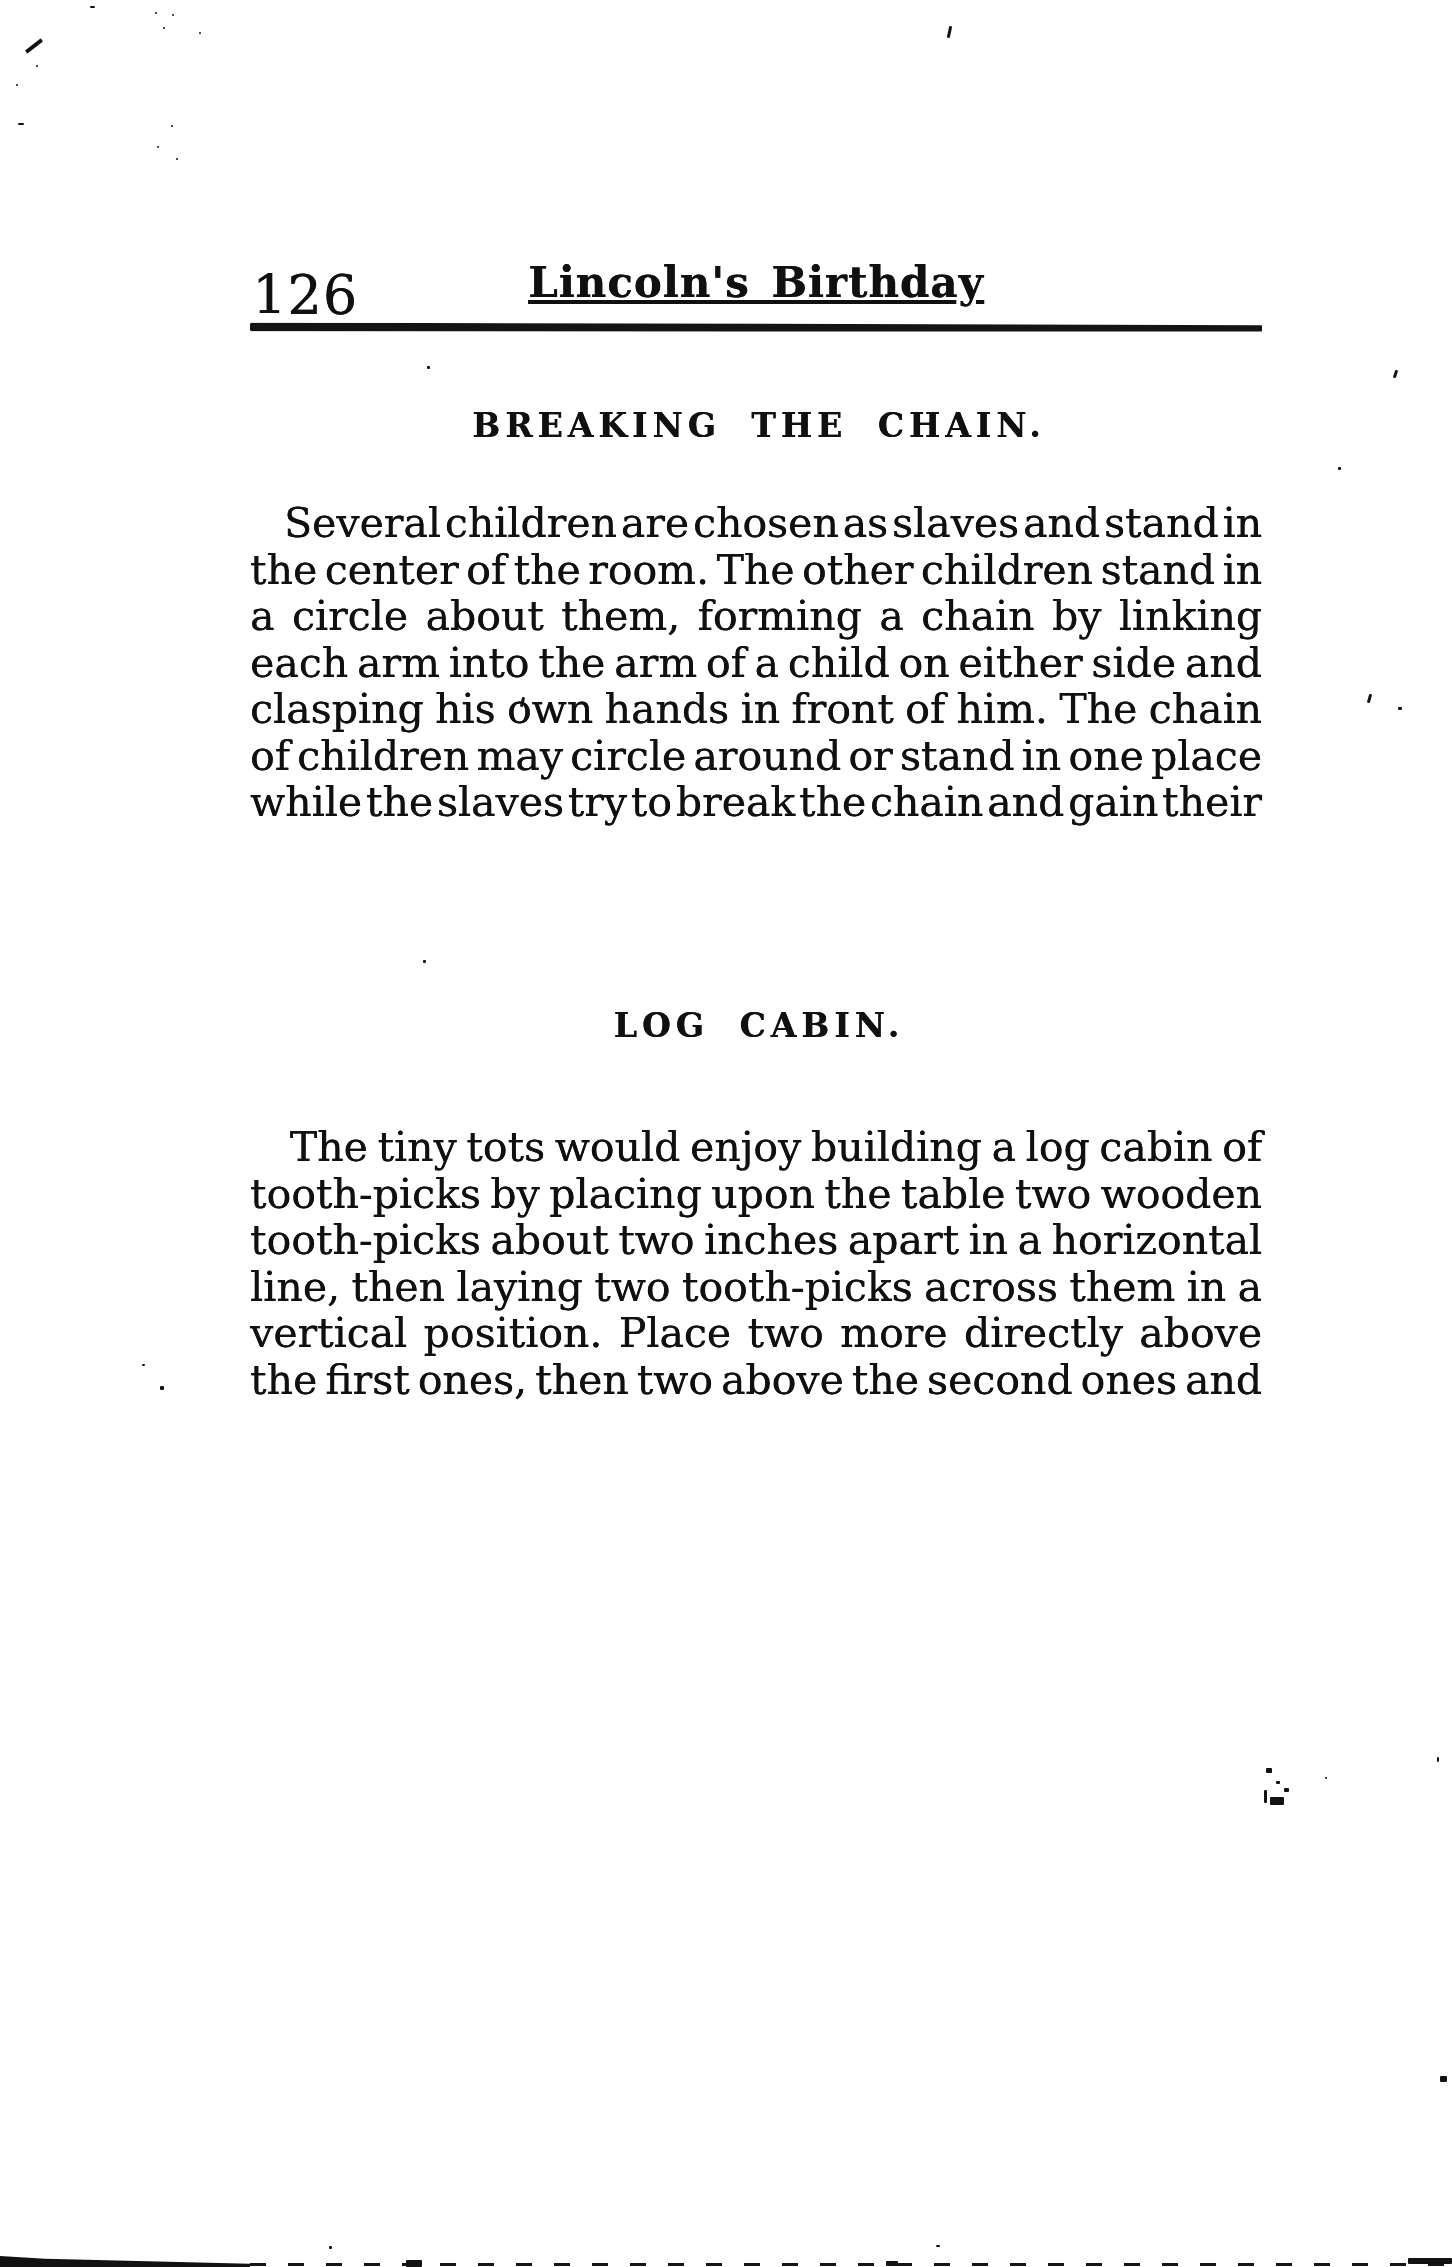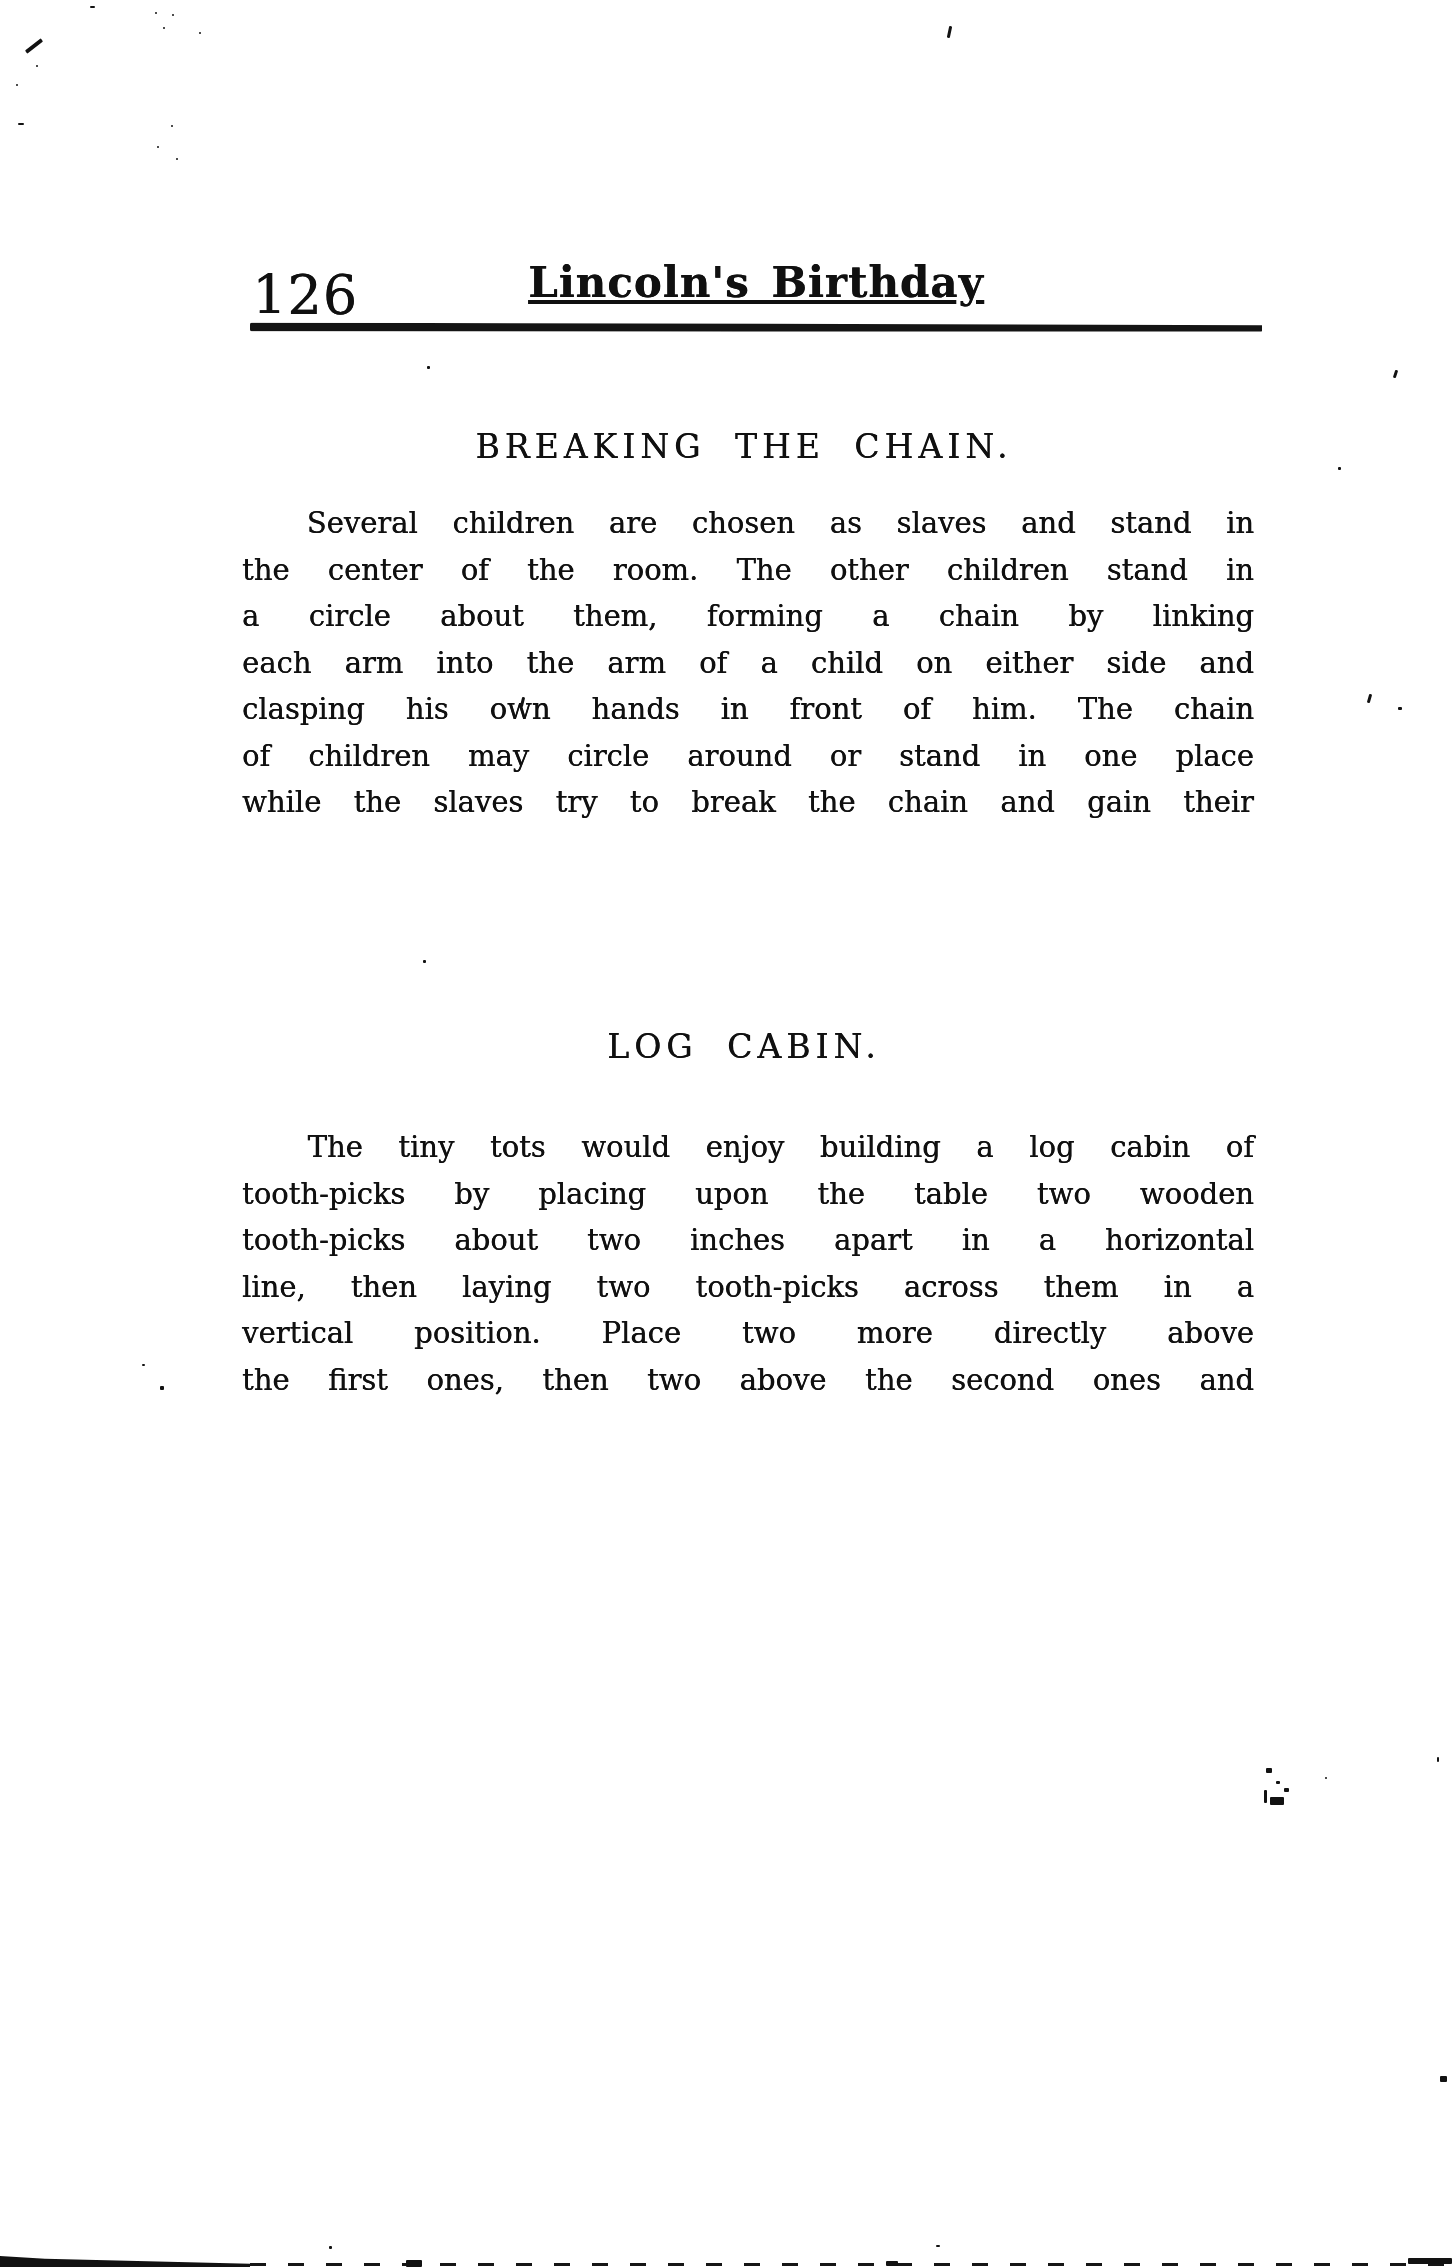--- a/index.html
+++ b/index.html
@@ -21,31 +21,30 @@
     text-shadow:0.3px 0 0 currentColor;
     text-decoration:underline;
   }
   .header-rule{
     left:250px;top:323px;width:1012px;height:9px;background:#141414;
     border-radius:2px;transform:rotate(0.06deg);
     clip-path:polygon(0 0,100% 18%,100% 88%,0 100%);
   }
   
   .sec-heading{
-    left:238px;width:1012px;text-align:center;
-    font-size:33px;font-weight:normal;letter-spacing:5px;word-spacing:14px;
+    left:253px;width:1012px;text-align:center;
+    font-size:33px;font-weight:bold;letter-spacing:5px;word-spacing:14px;
     text-shadow:0.3px 0 0 currentColor;
-    margin-top:21px;
   }
   .h1{top:406px;}
   .h2{top:1006px;}
   
   .paragraph{
-    left:242px;width:1012px;
-    font-size:29px;
+    left:250px;width:1012px;
+    font-size:41px;
     text-shadow:0.35px 0 0 currentColor;
   }
   .p1{top:500px;}
   .p2{top:1124px;}
   .tline{
     display:flex;justify-content:space-between;
     height:46.5px;line-height:46.5px;white-space:nowrap;
   }
   .tline.last{display:block;word-spacing:7px;}
   .ind{display:inline-block;width:30px;}

